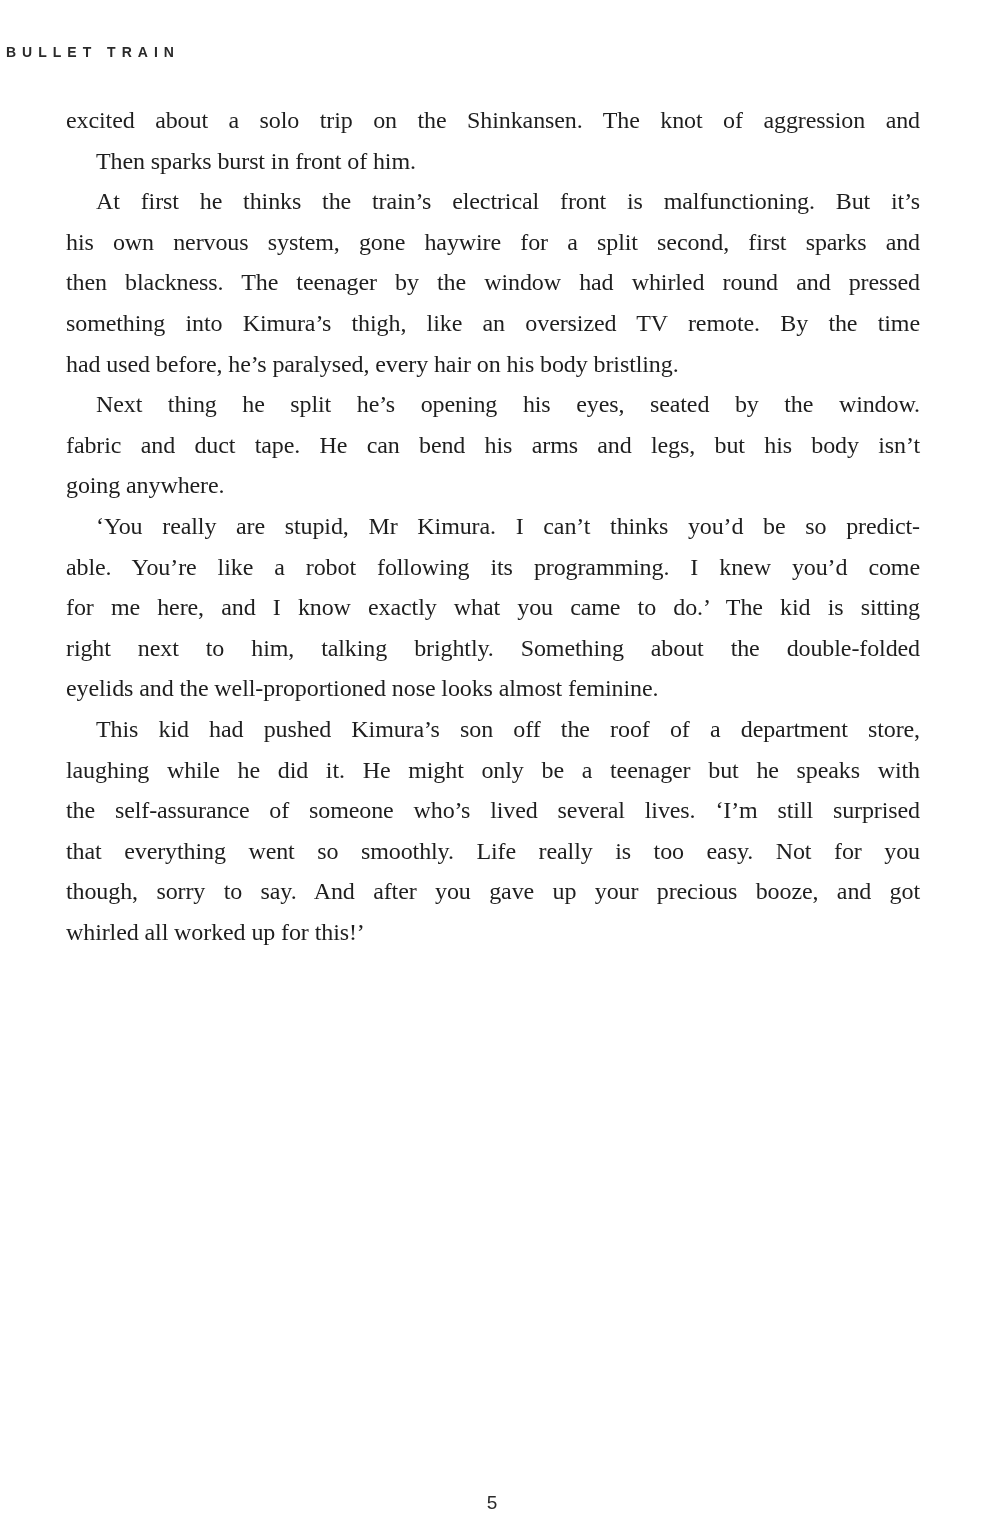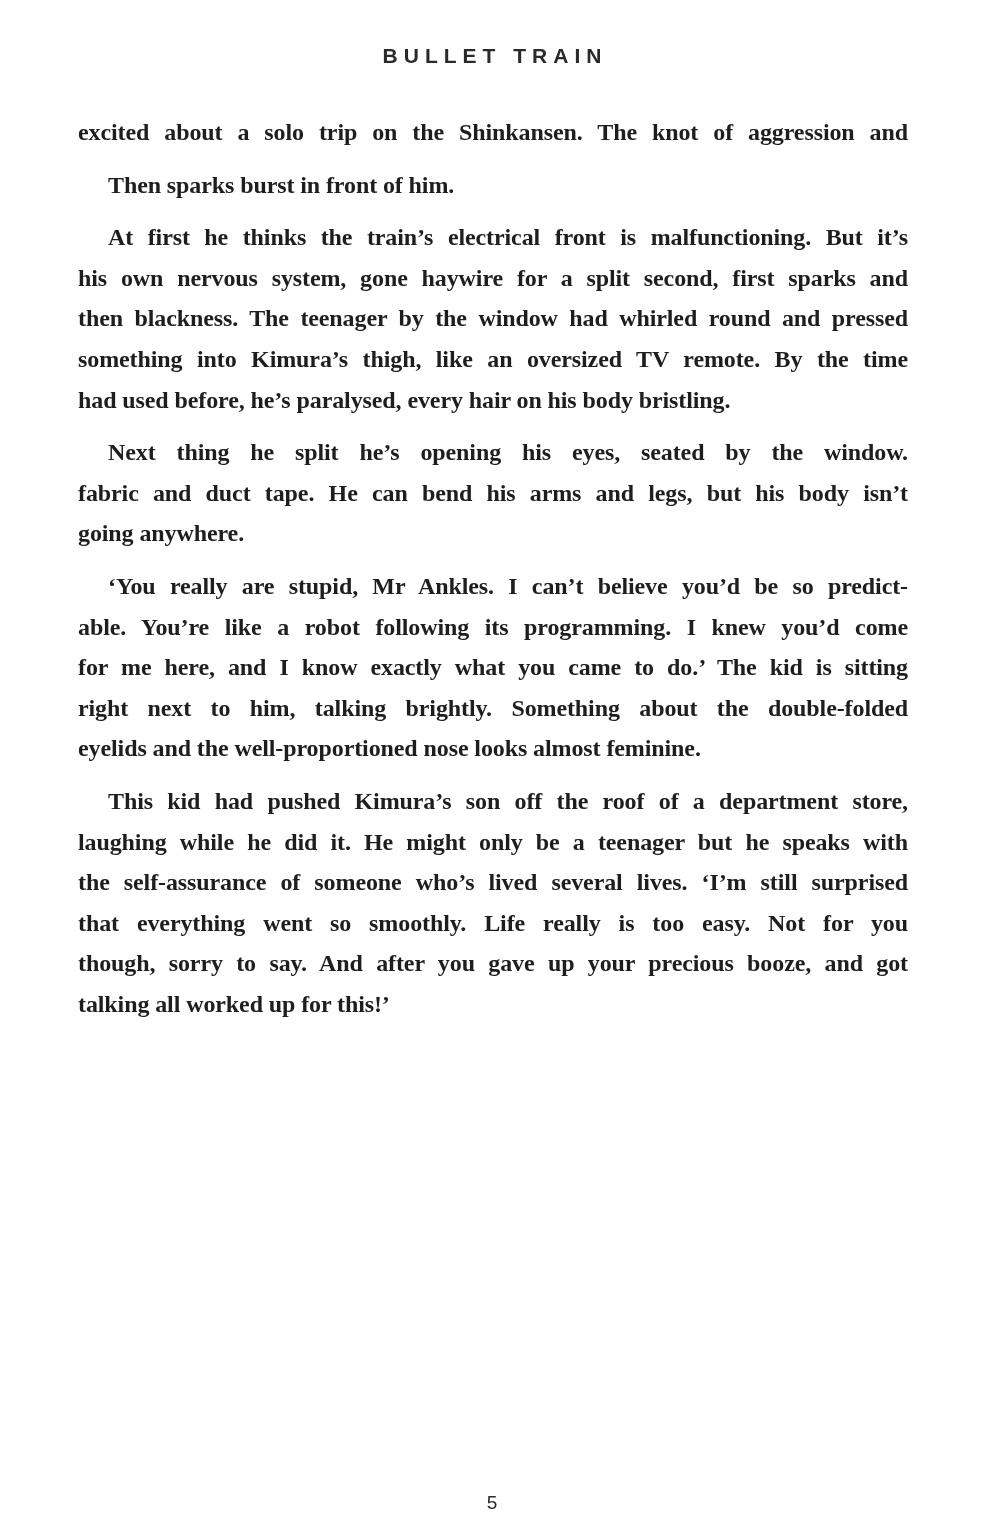--- a/index.html
+++ b/index.html
@@ -12,40 +12,40 @@
     width: 984px;
     height: 1529px;
     background: #ffffff;
     overflow: hidden;
   }
   .running-header {
     position: absolute;
     top: 44px;
     left: 0;
     right: 0;
-    text-align: center;
+    text-align: left;
     font-family: "Liberation Sans", sans-serif;
-    font-size: 21px;
+    font-size: 14px;
     font-weight: 600;
     letter-spacing: 6px;
     padding-left: 6px; 
     color: #2a2a2a;
   }
   .text-block {
     position: absolute;
     top: 100px;
     left: 66px;
     width: 854px;
     font-family: "Liberation Serif", serif;
     font-size: 24px;
     line-height: 40.6px;
     letter-spacing: -0.1px;
     color: #1e1e1e;
   }
-  .para { margin: 12px; font-weight: bold; }
+  .para { margin: 0; }
   .line {
     text-align: justify;
     text-align-last: justify;
   }
   .line.last {
     text-align-last: left;
   }
   .line.indent {
     padding-left: 30px;
   }
@@ -80,30 +80,30 @@
         <div class="line">then blackness. The teenager by the window had whirled round and pressed</div>
         <div class="line">something into Kimura’s thigh, like an oversized TV remote. By the time</div>
         <div class="line last">had used before, he’s paralysed, every hair on his body bristling.</div>
       </div>
       <div class="para">
         <div class="line indent">Next thing he split he’s opening his eyes, seated by the window.</div>
         <div class="line">fabric and duct tape. He can bend his arms and legs, but his body isn’t</div>
         <div class="line last">going anywhere.</div>
       </div>
       <div class="para">
-        <div class="line indent">‘You really are stupid, Mr Ankles. I can’t believe you’d be so predict-</div>
+        <div class="line indent">‘You really are stupid, Mr Kimura. I can’t thinks you’d be so predict-</div>
         <div class="line">able. You’re like a robot following its programming. I knew you’d come</div>
         <div class="line">for me here, and I know exactly what you came to do.’ The kid is sitting</div>
         <div class="line">right next to him, talking brightly. Something about the double-folded</div>
         <div class="line last">eyelids and the well-proportioned nose looks almost feminine.</div>
       </div>
       <div class="para">
         <div class="line indent">This kid had pushed Kimura’s son off the roof of a department store,</div>
         <div class="line">laughing while he did it. He might only be a teenager but he speaks with</div>
         <div class="line">the self-assurance of someone who’s lived several lives. ‘I’m still surprised</div>
         <div class="line">that everything went so smoothly. Life really is too easy. Not for you</div>
         <div class="line">though, sorry to say. And after you gave up your precious booze, and got</div>
-        <div class="line last">talking all worked up for this!’</div>
+        <div class="line last">whirled all worked up for this!’</div>
       </div>
     </div>
 
   <div class="page-number">5</div>
 </div>
 
 </body></html>

